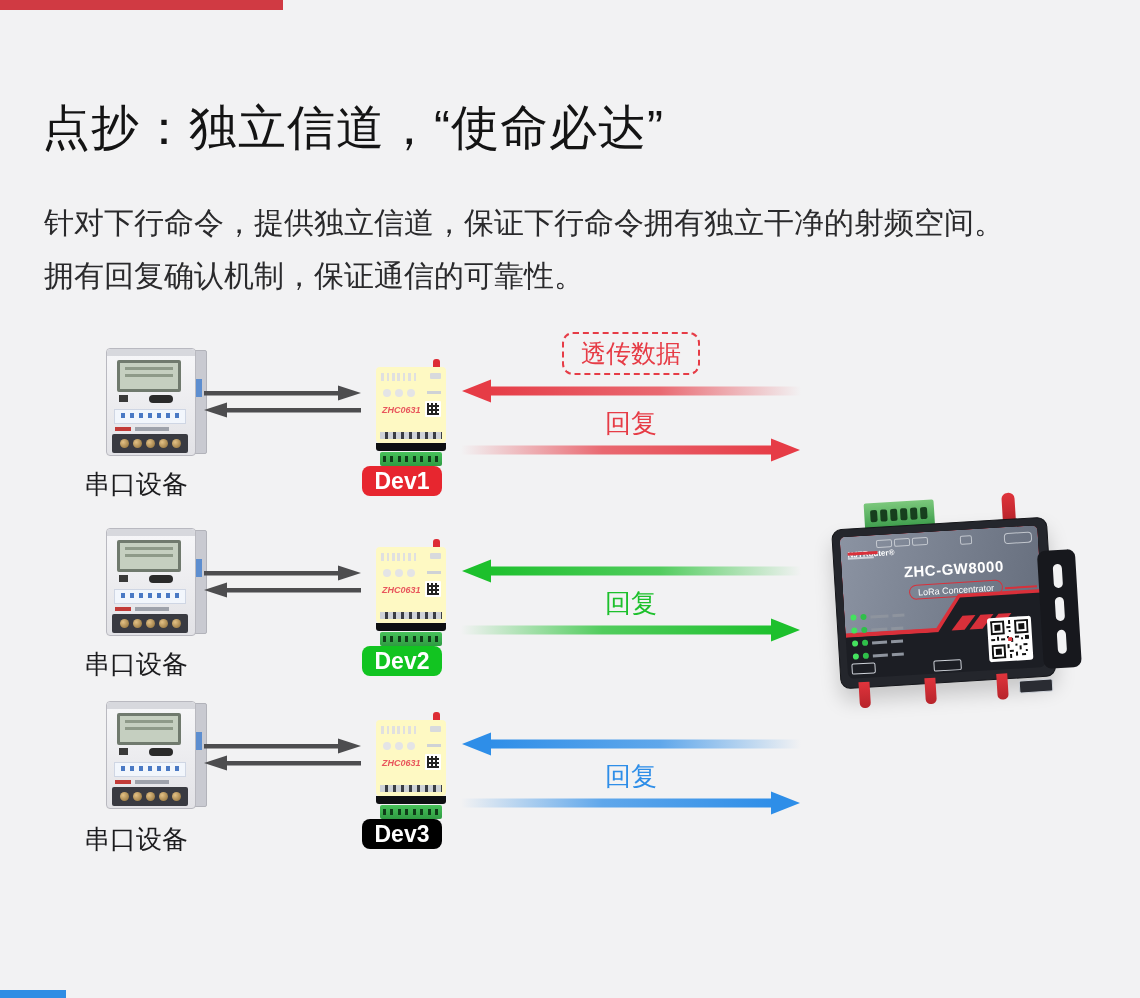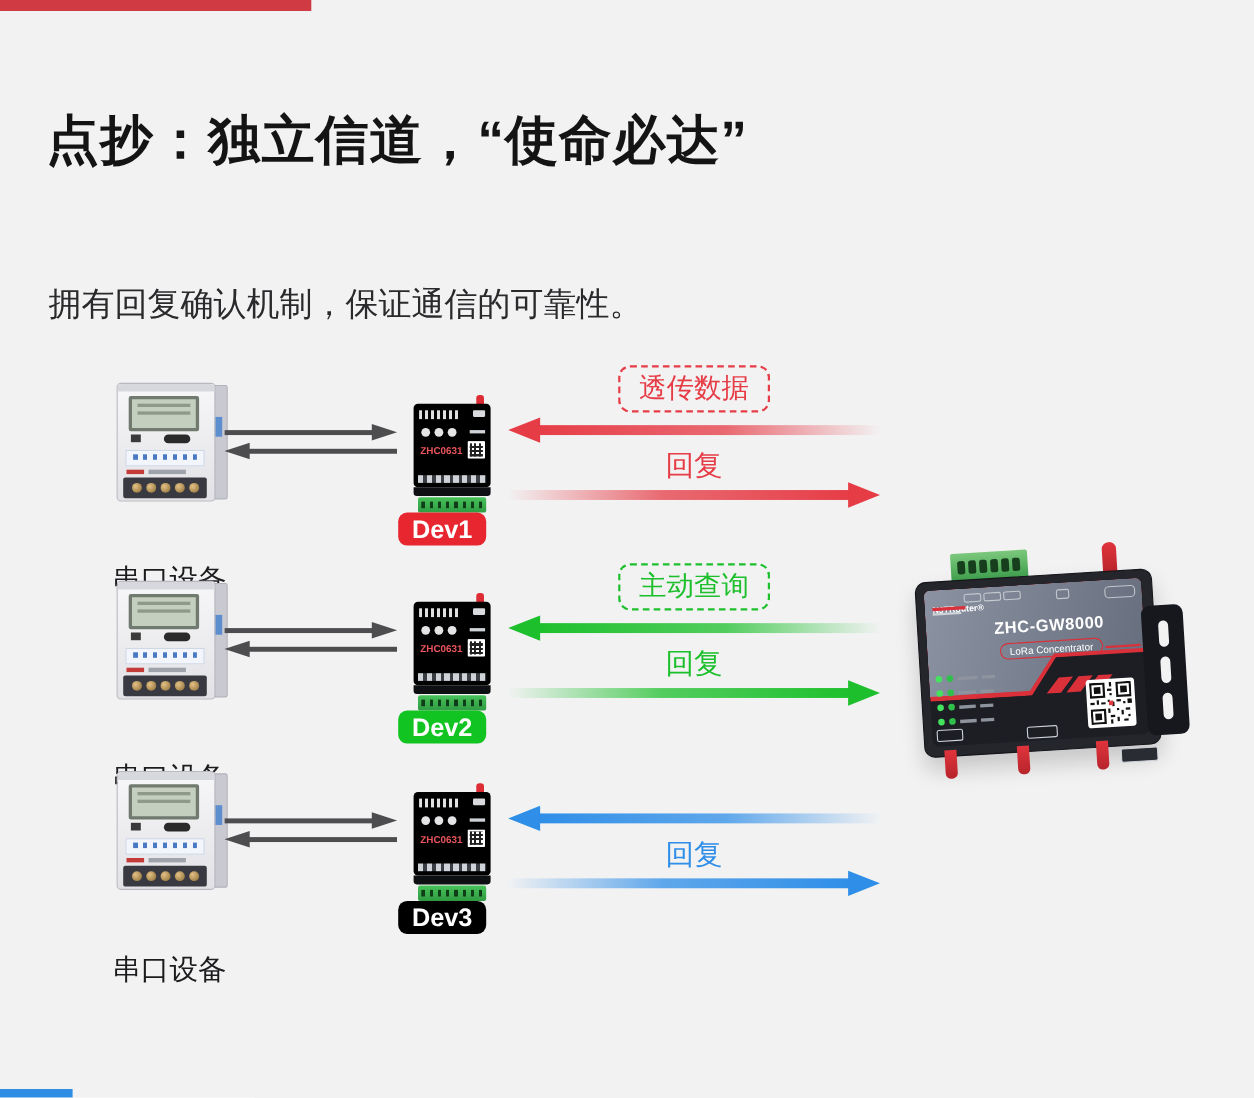--- a/index.html
+++ b/index.html
@@ -2,38 +2,38 @@
 <html><head>
 <meta charset="utf-8">
 <style>
   html,body{margin:0;padding:0;}
   .canvas{position:relative;width:1140px;height:998px;background:#f2f2f3;overflow:hidden;
           font-family:"Liberation Sans",sans-serif;}
 
   
   .topbar{position:absolute;left:0;top:0;width:283px;height:10px;background:#d03a43;}
   .bottombar{position:absolute;left:0;top:990px;width:66px;height:8px;background:#2f8de4;}
-  .title{position:absolute;left:42px;top:96px;margin:0;font-size:48px;font-weight:700;
+  .title{position:absolute;left:42px;top:96px;margin:0;font-size:48px;font-weight:400;
          color:#141414;letter-spacing:1px;white-space:nowrap;text-align:right;}
   .intro{position:absolute;left:44px;margin:0;font-size:30px;color:#2a2a2c;white-space:nowrap;}
 
   
   .pill-wrap{position:absolute;left:460px;width:342px;text-align:center;}
   .pill{display:inline-block;padding:4px 17px;border:2px dashed currentColor;border-radius:11px;
         font-size:25px;line-height:1.25;}
   .reply{position:absolute;left:460px;width:342px;text-align:center;font-size:26px;}
   .t-red{color:#e63c46}.t-green{color:#1dc02c}.t-blue{color:#2e8ee8}
   .big-arrow{position:absolute;left:461px;width:340px;height:26px;}
   .garrow{position:absolute;left:204px;width:157px;height:16px;}
 
   
   .dev-badge{position:absolute;left:362px;width:80px;height:30px;border-radius:8px;color:#fff;
              font-size:23px;font-weight:bold;display:flex;align-items:center;justify-content:center;}
   .b-red{background:#e7262f}.b-green{background:#12c421}.b-blue{background:#000000}
-  .label-serial{position:absolute;left:102px;width:130px;font-size:26px;color:#1c1c1e;margin-top:42px;}
+  .label-serial{position:absolute;left:84px;width:130px;font-size:26px;color:#1c1c1e;}
 
   
   .meter{position:absolute;width:101px;height:108px;}
   .m-side{position:absolute;right:0;top:2px;width:13px;height:102px;background:#c9cad1;
           border:1px solid #b2b3ba;border-radius:2px;}
   .m-tag{width:7px;height:18px;background:#5d8ed0;margin:28px 0 0 2px;}
   .m-body{position:absolute;left:0;top:0;width:88px;height:106px;border:1px solid #b9b9c0;border-radius:4px;
           background:linear-gradient(180deg,#f7f7f9,#e2e2e6);}
   .m-cap{position:absolute;left:0;top:0;width:100%;height:7px;background:#d7d8dd;border-radius:4px 4px 0 0;}
   .m-lcd{position:absolute;left:10px;top:11px;width:58px;height:26px;background:#c5cfc0;
@@ -46,21 +46,21 @@
              background:repeating-linear-gradient(90deg,#4a79c4 0 4px,transparent 4px 9px);}
   .m-red{position:absolute;left:8px;top:78px;width:16px;height:4px;background:#c23b38;}
   .m-gray{position:absolute;left:28px;top:78px;width:34px;height:4px;background:#9ea2ab;}
   .m-term{position:absolute;left:5px;top:85px;width:76px;height:19px;background:#393a41;border-radius:2px;
           display:flex;align-items:center;justify-content:center;gap:4px;}
   .m-term i{width:9px;height:9px;border-radius:50%;background:radial-gradient(circle at 35% 35%,#e3c185,#8a6a33);}
 
   
   .lmodule{position:absolute;width:70px;height:108px;}
   .mod-ant{position:absolute;right:6px;top:0;width:7px;height:12px;background:#dd2c34;border-radius:3px 3px 1px 1px;}
-  .mod-body{position:absolute;left:0;top:8px;width:70px;height:76px;background:#000000;border-radius:4px;}
+  .mod-body{position:absolute;left:0;top:8px;width:70px;height:76px;background:#fef9c3;border-radius:4px;font-style:italic;}
   .mod-pins{position:absolute;left:5px;top:6px;width:38px;height:8px;
             background:repeating-linear-gradient(90deg,#e0e0e0 0 2.5px,transparent 2.5px 5.5px);}
   .mod-tag{position:absolute;right:5px;top:6px;width:11px;height:6px;background:#d8dadd;border-radius:1px;}
   .mod-btns{position:absolute;left:7px;top:22px;display:flex;gap:4px;}
   .mod-btns i{width:8px;height:8px;border-radius:50%;background:#e4e4e6;}
   .mod-brandbar{position:absolute;right:5px;top:24px;width:14px;height:3px;background:#cfd2d6;}
   .mod-model{position:absolute;left:6px;top:38px;font-size:9px;font-weight:bold;color:#e8555c;}
   .mod-qr{position:absolute;right:5px;top:34px;width:16px;height:16px;background:#fff;border-radius:1px;
           background-image:repeating-linear-gradient(0deg,#222 0 2px,transparent 2px 4px),
                            repeating-linear-gradient(90deg,#222 0 2px,#fff 2px 4px);
@@ -147,20 +147,21 @@
         <stop offset="1" stop-color="#2e8ee8" stop-opacity="1"></stop>
     </linearGradient>
   </defs>
 </svg>
 
 <div class="canvas">
   <div class="topbar"></div>
   <div class="bottombar"></div>
 
   <h1 class="title">点抄：独立信道，“使命必达”</h1>
+  <p class="intro" style="top:203px">针对下行命令，提供独立信道，保证下行命令拥有独立干净的射频空间。</p>
   <p class="intro" style="top:256px">拥有回复确认机制，保证通信的可靠性。</p>
 
   <div class="meter" style="left:106px;top:348px">
     <div class="m-side">
         <div class="m-tag"></div>
       </div>
     <div class="m-body">
       <div class="m-cap"></div>
       <div class="m-lcd">
           <i></i>
@@ -278,21 +279,20 @@
       <div class="mod-qr"></div>
       <div class="mod-ports"></div>
     </div>
     <div class="mod-step"></div>
     <div class="mod-term">
         <i></i>
       </div>
   </div>
   <div class="dev-badge b-green" style="top:646px">Dev2</div>
 
-  <div class="pill-wrap" style="top:512px"><span class="pill t-green">主动查询</span></div>
   <svg class="big-arrow" style="top:558px" viewBox="0 0 340 26">
       <polygon points="1,13 30,1.5 30,24.5" fill="#1dc02c"></polygon>
       <rect x="26" y="8.5" width="314" height="9" fill="url(#fadeL-green)"></rect>
     </svg>
   <div class="reply t-green" style="top:586px">回复</div>
   <svg class="big-arrow" style="top:617px" viewBox="0 0 340 26">
       <rect x="0" y="8.5" width="314" height="9" fill="url(#fadeR-green)"></rect>
       <polygon points="339,13 310,1.5 310,24.5" fill="#1dc02c"></polygon>
     </svg>
 

